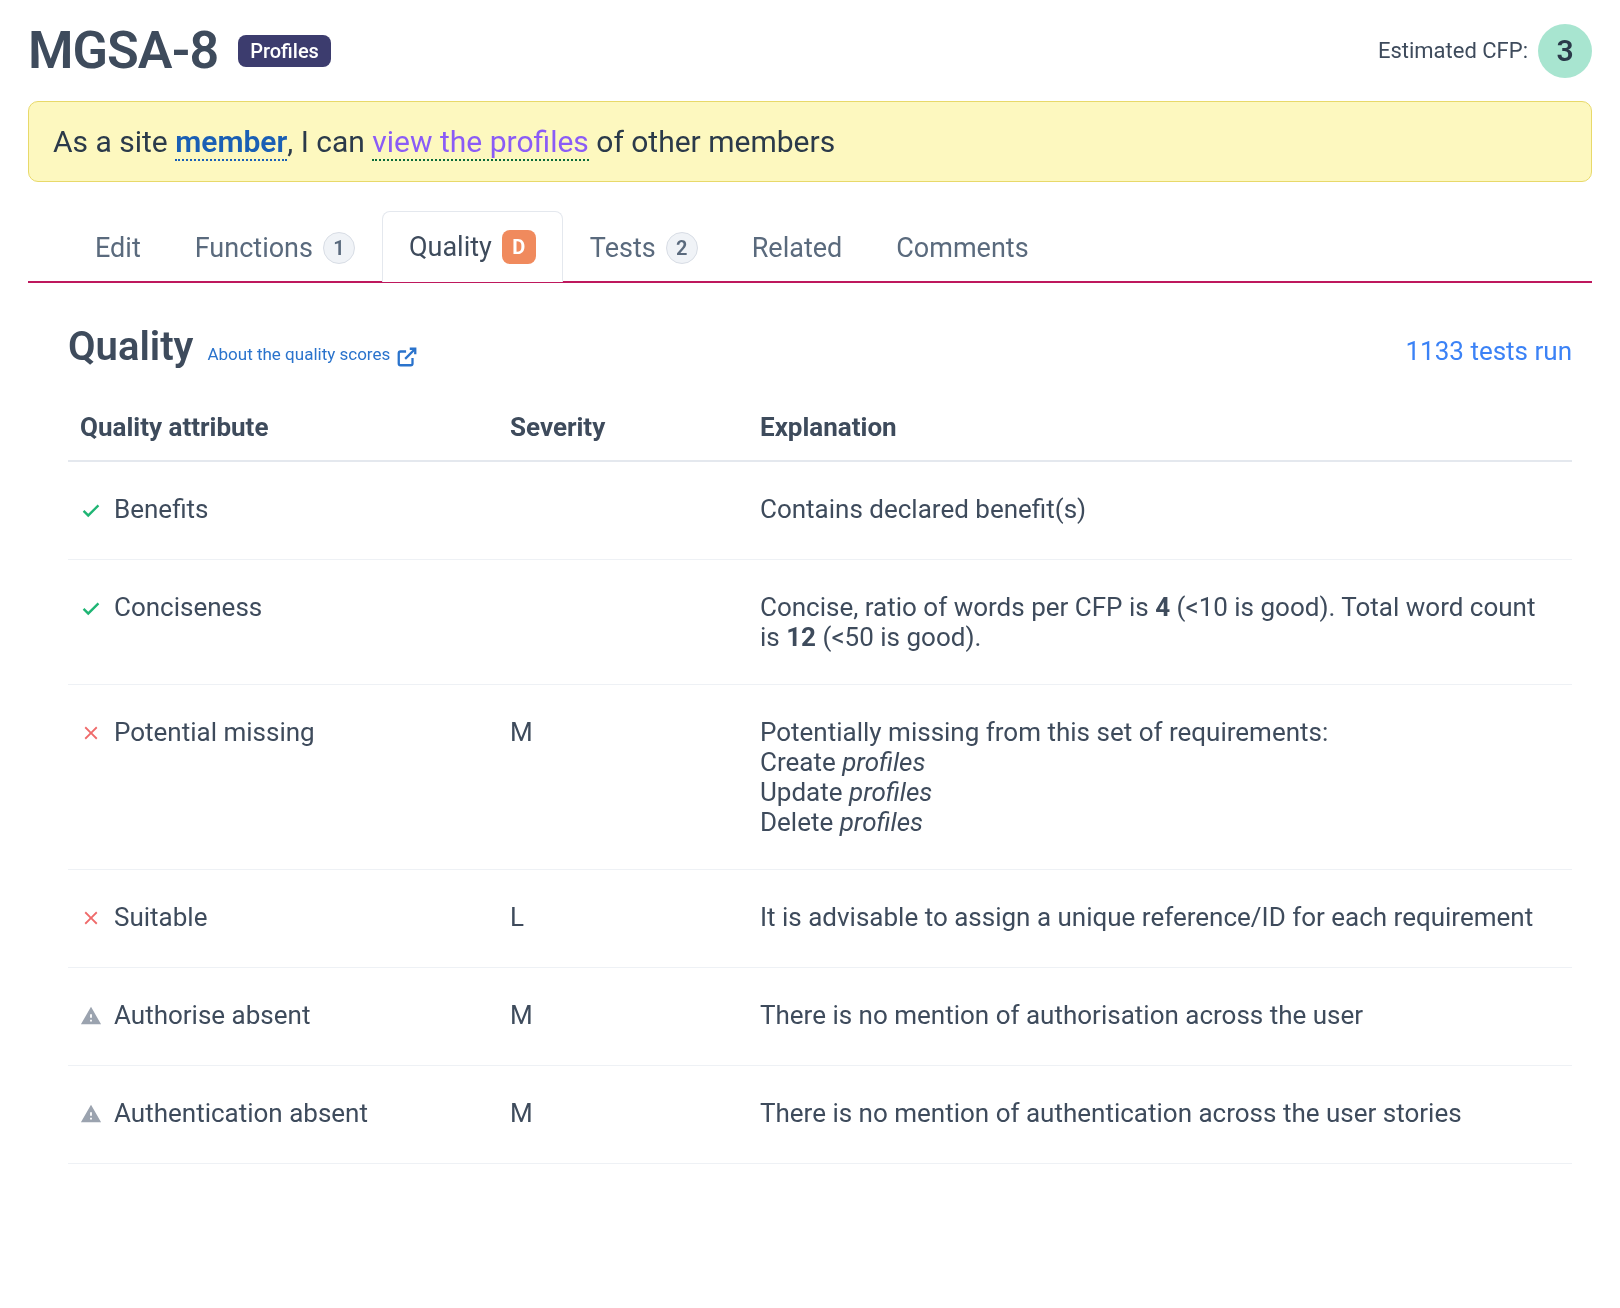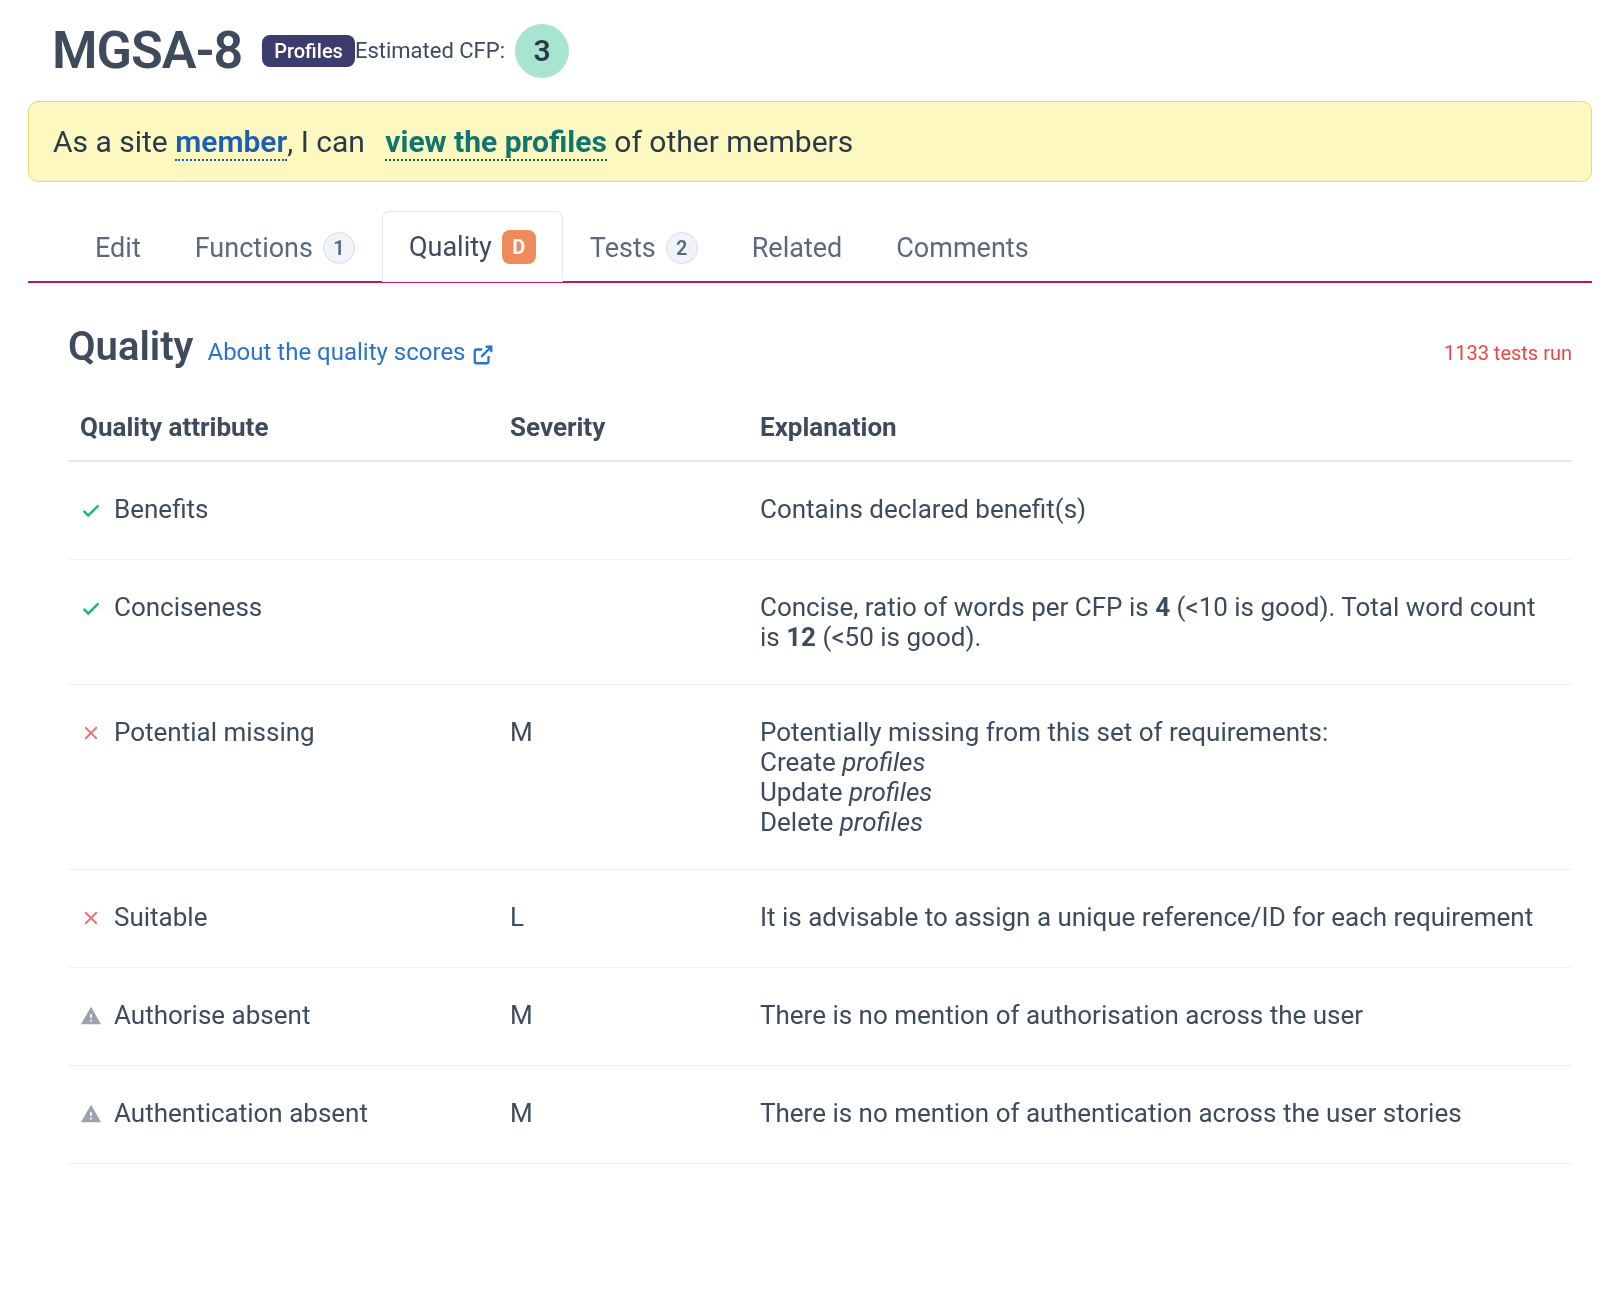--- a/index.html
+++ b/index.html
@@ -6,22 +6,22 @@
     body {
       font-family: -apple-system, BlinkMacSystemFont, "Segoe UI", Roboto, Helvetica, Arial, sans-serif;
       background: #fff;
       color: #3e4b5c;
       padding: 20px 28px;
       width: 1620px;
     }
     .header-row {
       display: flex;
       align-items: center;
+      justify-content: space-between;
       margin-bottom: 20px;
-      margin-left: 24px;
     }
     .header-left { display: flex; align-items: center; gap: 20px; }
     .page-title {
       font-size: 52px;
       font-weight: 600;
       color: #3e4b5c;
       letter-spacing: -1px;
     }
     .tag-badge {
       background: #3c3c6e;
@@ -52,24 +52,23 @@
       font-size: 30px;
       color: #2b3a4a;
       margin-bottom: 28px;
     }
     .story-box .hl1 {
       color: #1a5fb4;
       border-bottom: 2px dotted #1a5fb4;
       font-weight: 600;
     }
     .story-box .hl2 {
-      color: #0f766e;
+      color: #8b5cf6;
       border-bottom: 2px dotted #0b6b3a;
-      font-weight: 700;
-      margin-left: 13px;
+      font-weight: 400;
     }
     .tabs {
       display: flex;
       align-items: flex-end;
       border-bottom: 2px solid #be185d;
       padding-left: 40px;
       gap: 0;
     }
     .tab {
       padding: 18px 26px;
@@ -125,29 +124,29 @@
       margin-bottom: 24px;
     }
     .section-header-left { display: flex; align-items: baseline; gap: 14px; }
     .section-title {
       font-size: 40px;
       font-weight: 600;
       color: #3e4b5c;
     }
     .about-link {
       color: #2a73cc;
-      font-size: 24px;
+      font-size: 17px;
       text-decoration: none;
       display: inline-flex;
       align-items: center;
       gap: 6px;
     }
     .tests-run {
-      font-size: 20px;
-      color: #ef4444;
+      font-size: 26px;
+      color: #3b82f6;
     }
     table.quality {
       width: 100%;
       border-collapse: collapse;
     }
     table.quality thead th {
       text-align: left;
       font-size: 26px;
       font-weight: 700;
       color: #3e4b5c;

